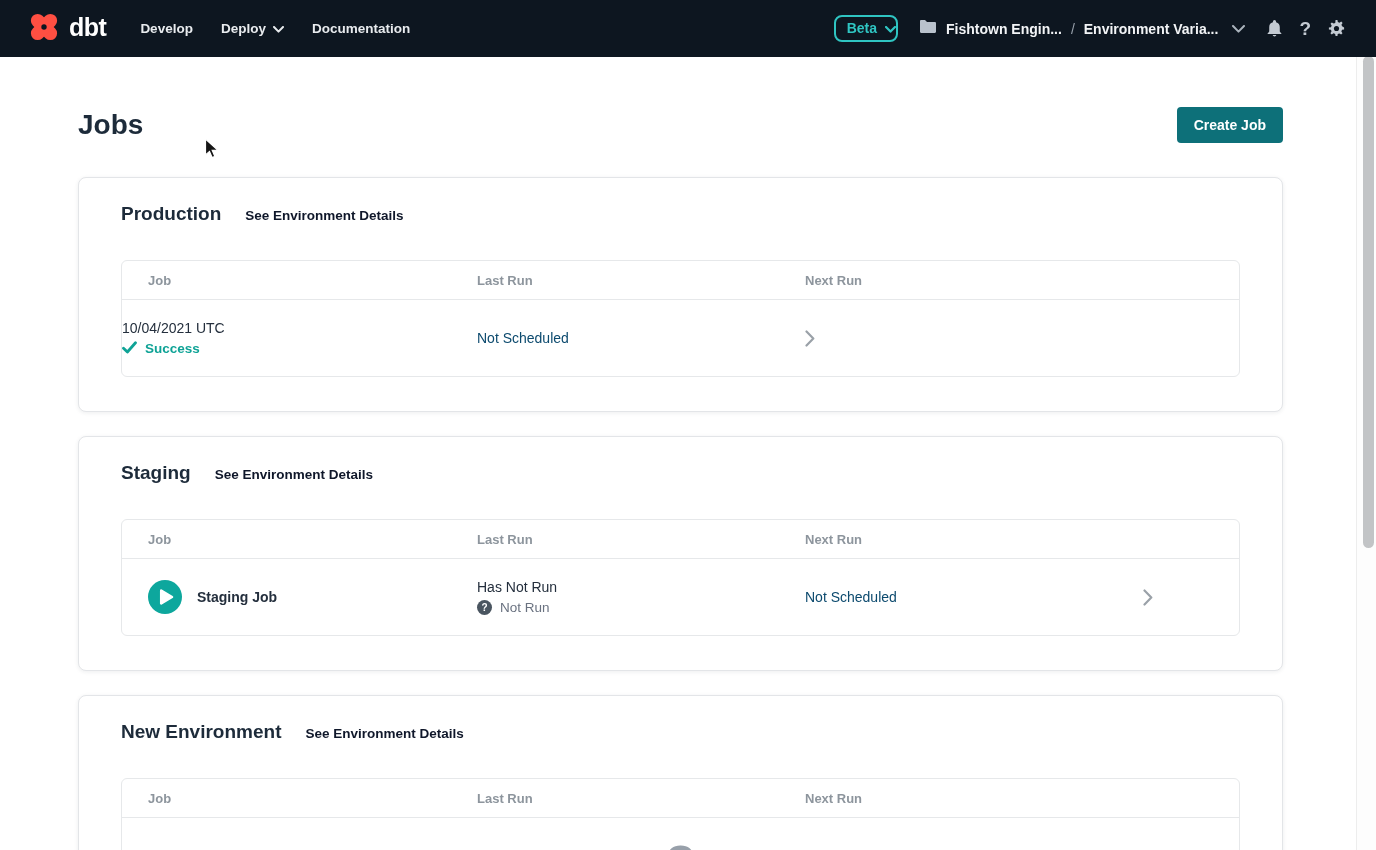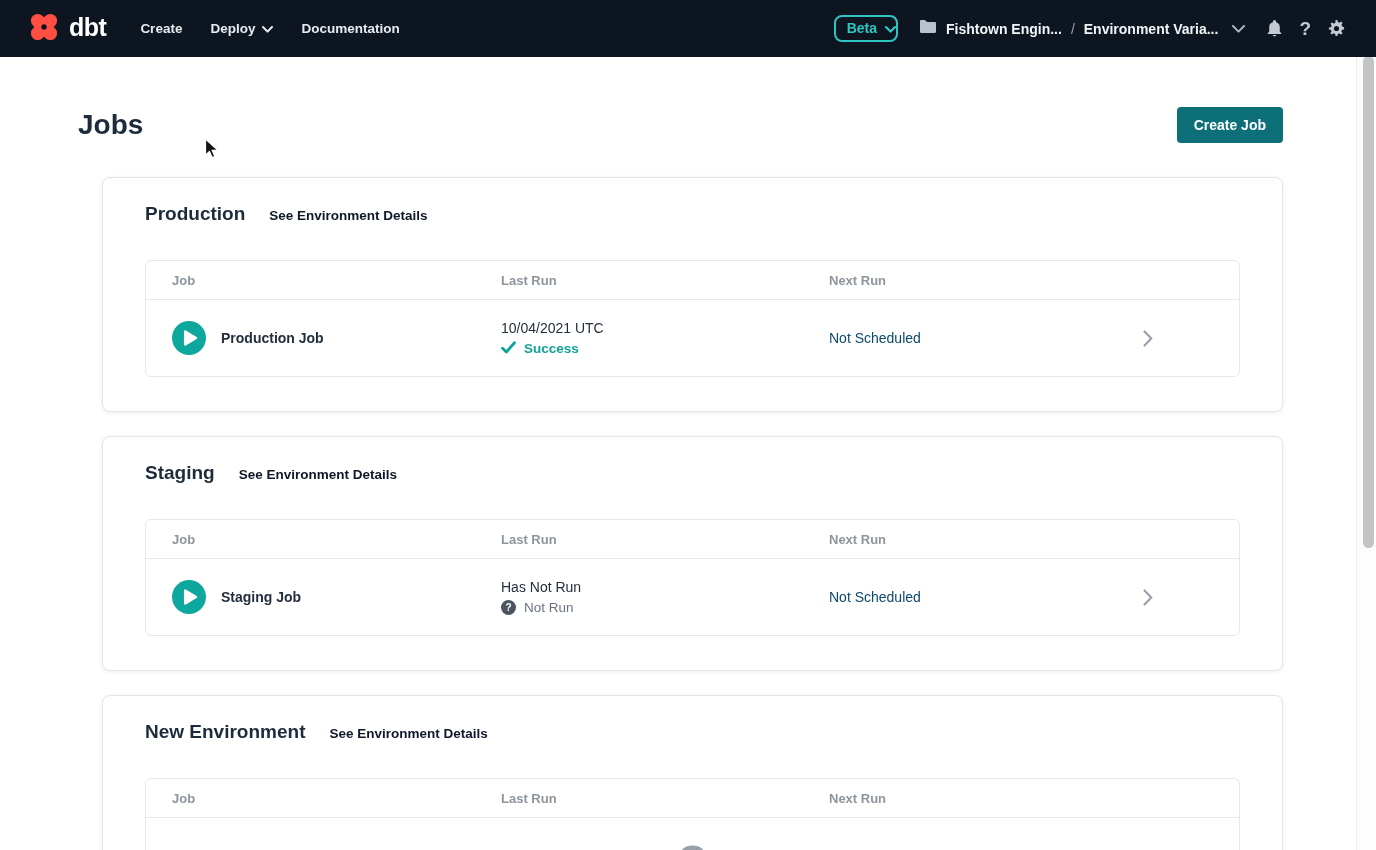--- a/index.html
+++ b/index.html
@@ -84,21 +84,20 @@
     cursor: pointer;
   }
 
   .card {
     background: #ffffff;
     border: 1px solid #e3e5e8;
     border-radius: 8px;
     box-shadow: 0 1px 4px rgba(26, 38, 52, 0.08);
     padding: 25px 42px 34px 42px;
     margin-bottom: 24px;
-    margin-left: 24px;
   }
   .card-head { display: flex; align-items: baseline; gap: 24px; margin-bottom: 35px; }
   .env-name { font-size: 19px; font-weight: 700; color: #1d2b3a; }
   .env-link { font-size: 13.5px; font-weight: 700; color: #0f172a; cursor: pointer; }
 
   .jobs-table { border: 1px solid #e6e8ea; border-radius: 6px; overflow: hidden; }
   .t-head, .t-row {
     display: grid;
     grid-template-columns: 355px 328px 1fr 96px;
     align-items: center;
@@ -162,21 +161,21 @@
           <rect x="12.5" y="2.5" width="15" height="35" rx="7.5"></rect>
         </g>
         <circle cx="20" cy="20" r="3" fill="#0d1620"></circle>
       </svg>
     </span>
     <span class="logo-text">dbt</span>
   </div>
 
   <div class="nav-links">
     <span class="nav-link">
-      <span>Create</span>
+      <span>Develop</span>
     </span>
     <span class="nav-link">
       <span>Deploy</span>
       <span>
         <svg width="11" height="7" viewBox="0 0 11 7">
             <path d="M1 1 L5.5 5.6 L10 1" stroke="#e8ebee" stroke-width="2" fill="none" stroke-linecap="round" stroke-linejoin="round"></path>
           </svg>
       </span>
     </span>
     <span class="nav-link">
@@ -239,29 +238,20 @@
       <span class="env-link">See Environment Details</span>
     </div>
     <div class="jobs-table">
       <div class="t-head">
         <div>Job</div>
         <div>Last Run</div>
         <div>Next Run</div>
         <div></div>
       </div>
       <div class="t-row">
-        <div class="cell-job">
-          <span class="play-btn">
-            <svg width="34" height="34" viewBox="0 0 34 34">
-                <circle cx="17" cy="17" r="17" fill="#0da79d"></circle>
-                <path d="M13.2 10.6 L24 17 L13.2 23.4 Z" fill="#ffffff" stroke="#ffffff" stroke-width="2.5" stroke-linejoin="round"></path>
-              </svg>
-          </span>
-          <span class="job-name">Production Job</span>
-        </div>
         <div class="cell-lastrun">
           <div>10/04/2021 UTC</div>
           <div class="status-line">
             <span>
               <svg width="15" height="13" viewBox="0 0 15 13">
                   <path d="M1.5 7.2 L5.4 11 L13.5 1.8" stroke="#0fa396" stroke-width="2.8" fill="none" stroke-linecap="round" stroke-linejoin="round"></path>
                 </svg>
             </span>
             <span class="status-success">Success</span>
           </div>

